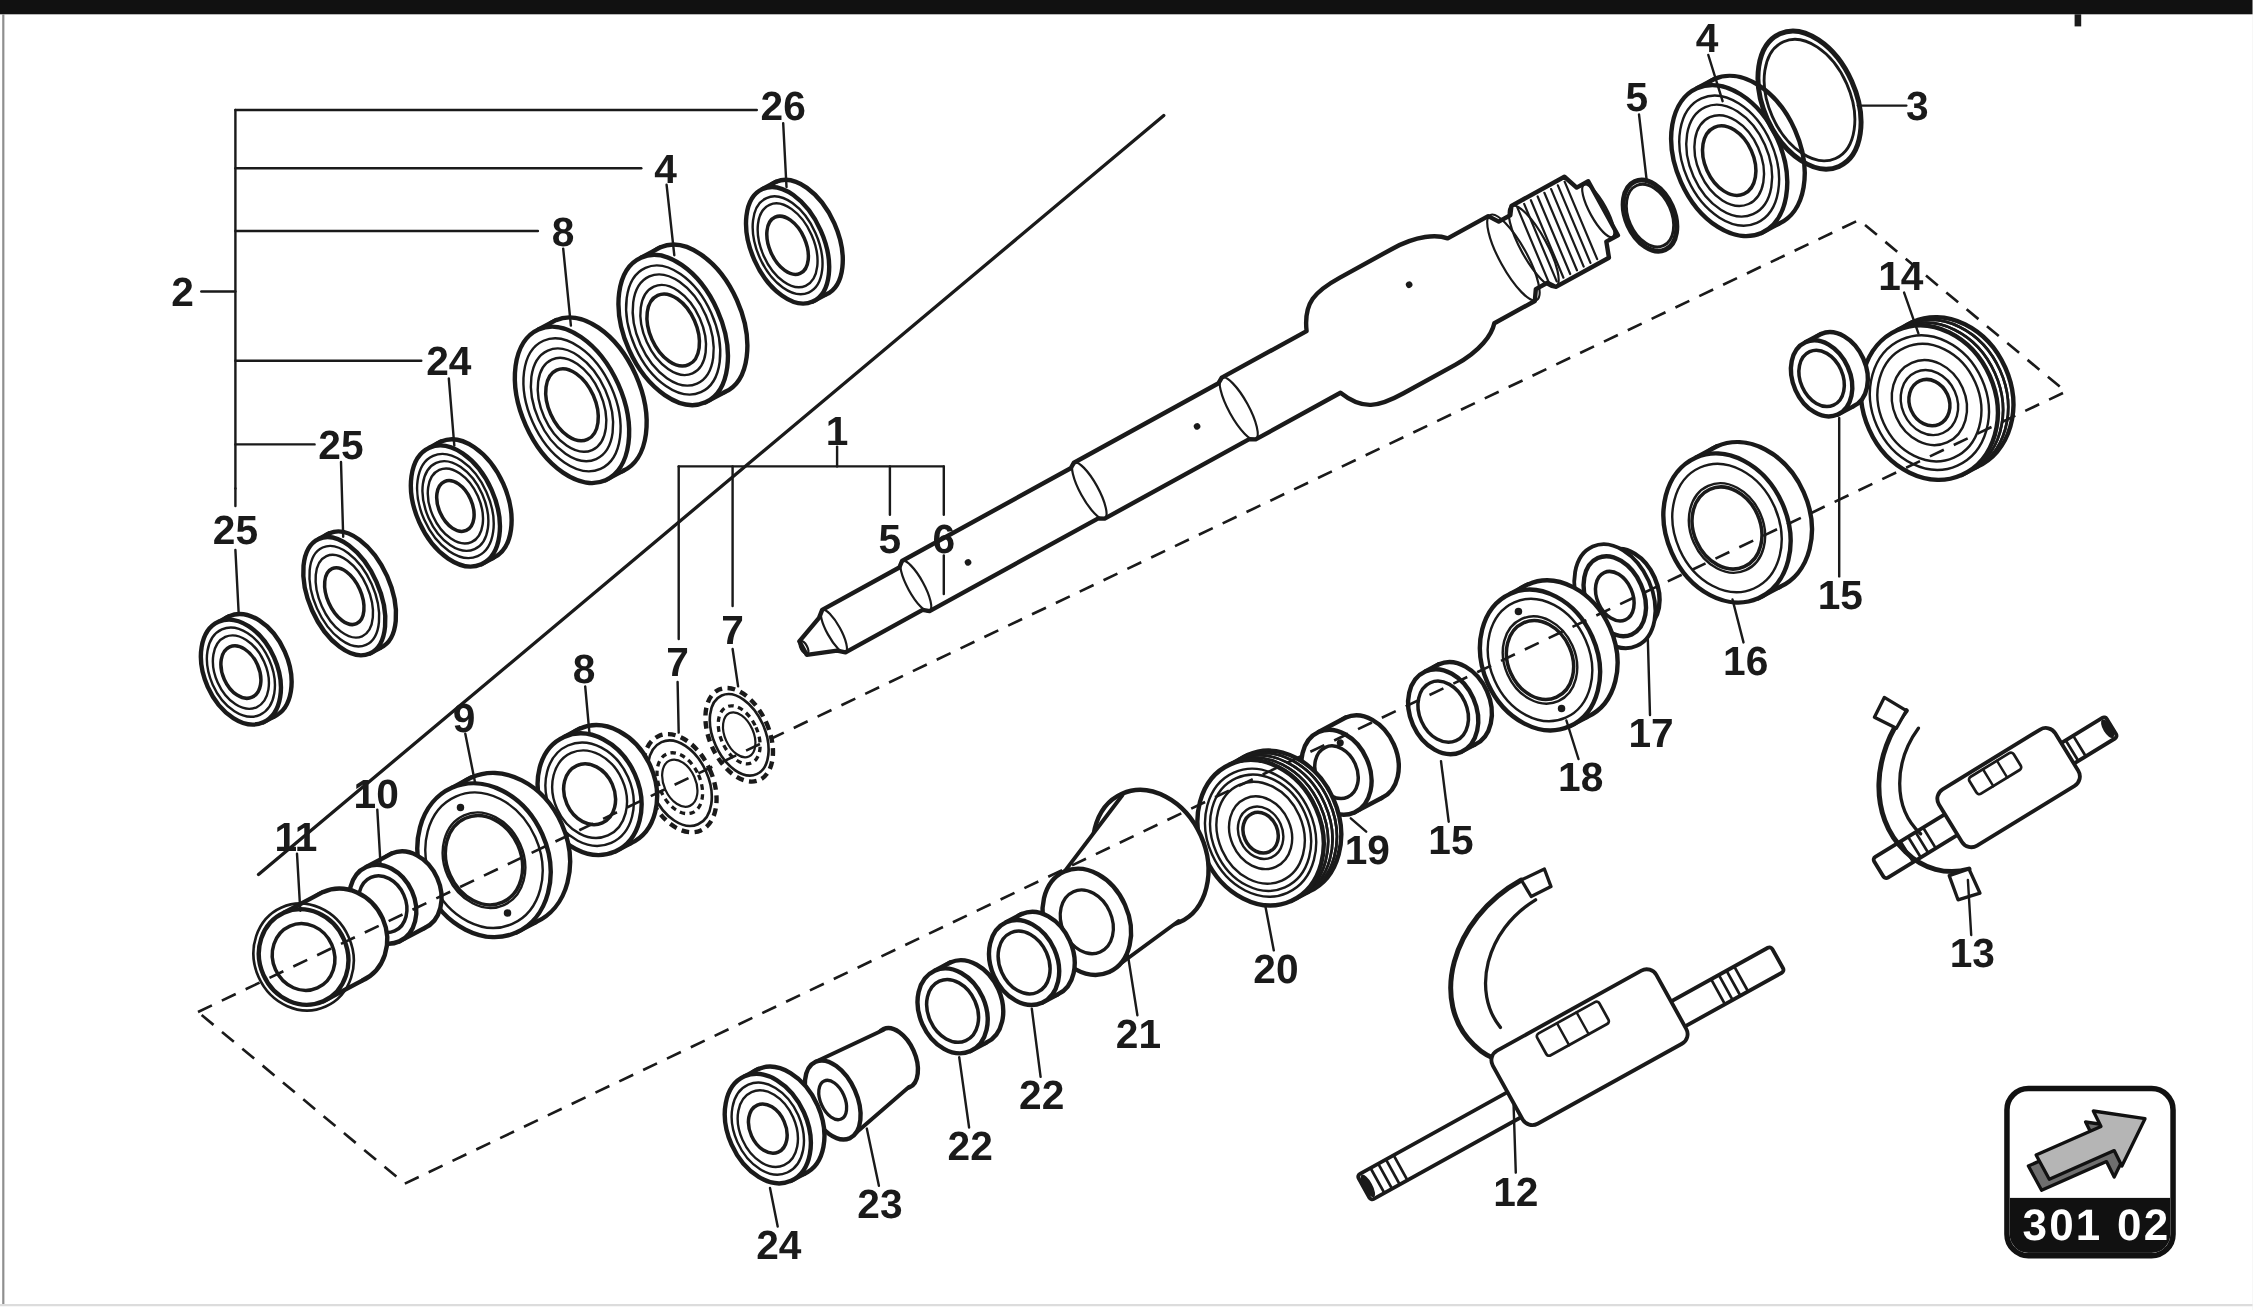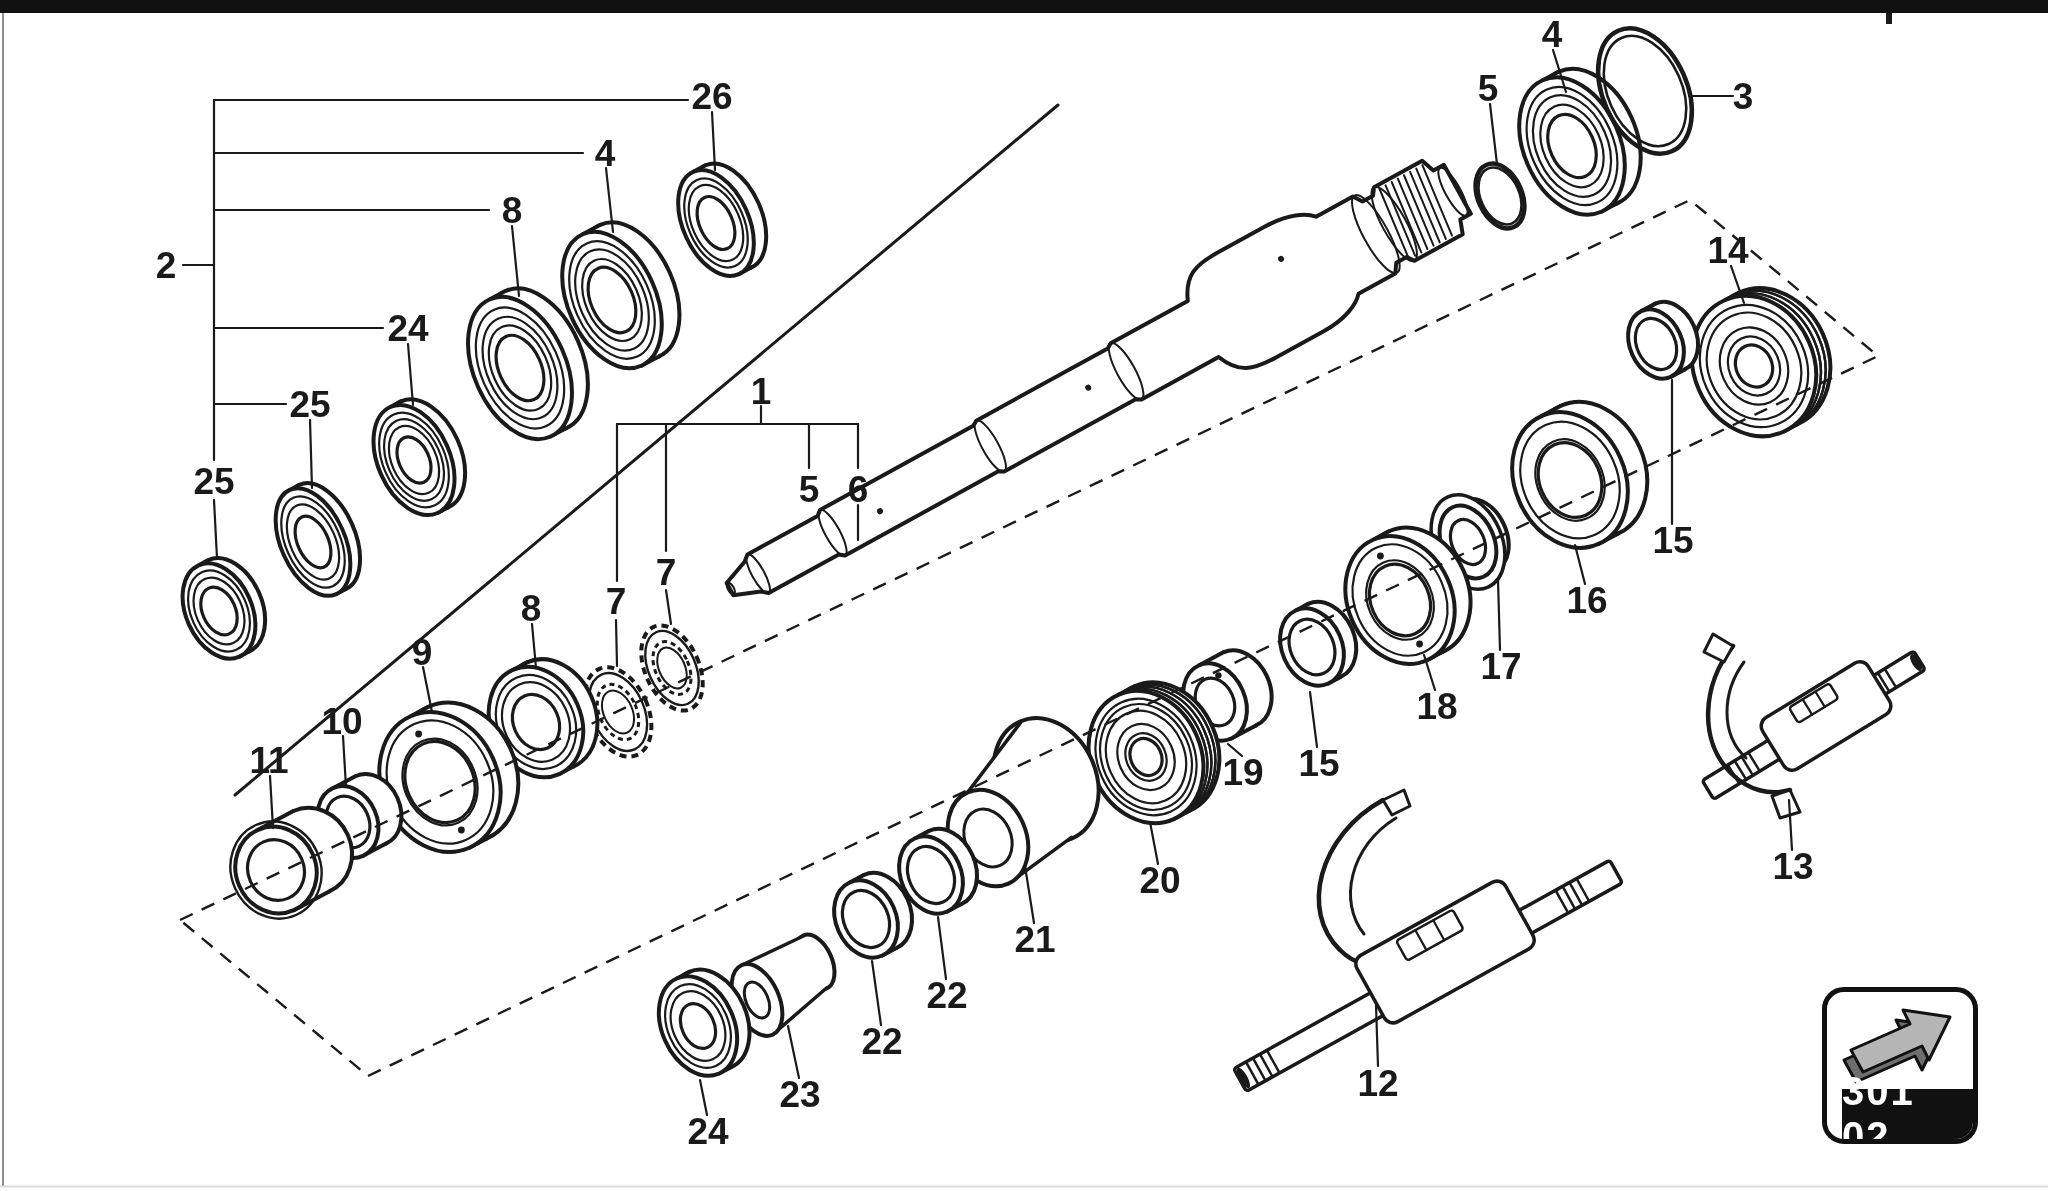--- a/index.html
+++ b/index.html
@@ -2,22 +2,22 @@
 <html><head>
 <meta charset="utf-8">
 <style>
   html,body{margin:0;padding:0;background:#e8e8e8;}
   .page{position:relative;width:2048px;height:1191px;background:#ffffff;overflow:hidden;
         font-family:"Liberation Sans",sans-serif;}
   #diagram{position:absolute;left:0;top:0;}
   .callout{font-family:"Liberation Sans",sans-serif;font-weight:bold;}
   .ref-box{position:absolute;box-sizing:border-box;border:5px solid #111;border-radius:22px;
            background:#fff;overflow:hidden;cursor:pointer;}
-  .ref-band{position:absolute;left:15px;right:0;bottom:0;height:50px;background:#111;
-            display:flex;align-items:center;justify-content:flex-start;}
+  .ref-band{position:absolute;left:0;right:0;bottom:0;height:50px;background:#111;
+            display:flex;align-items:center;justify-content:flex-end;}
   .ref-band span{color:#fff;font-size:40px;font-weight:bold;letter-spacing:2px;
                  font-family:"Liberation Sans",sans-serif;}
   .arrow-wrap{position:absolute;left:0;top:0;right:0;height:104px;}
 </style>
 </head>
 <body>
 
 <div class="page">
   <svg id="diagram" width="2048" height="1191" viewBox="0 0 2048 1191">
       <g>

